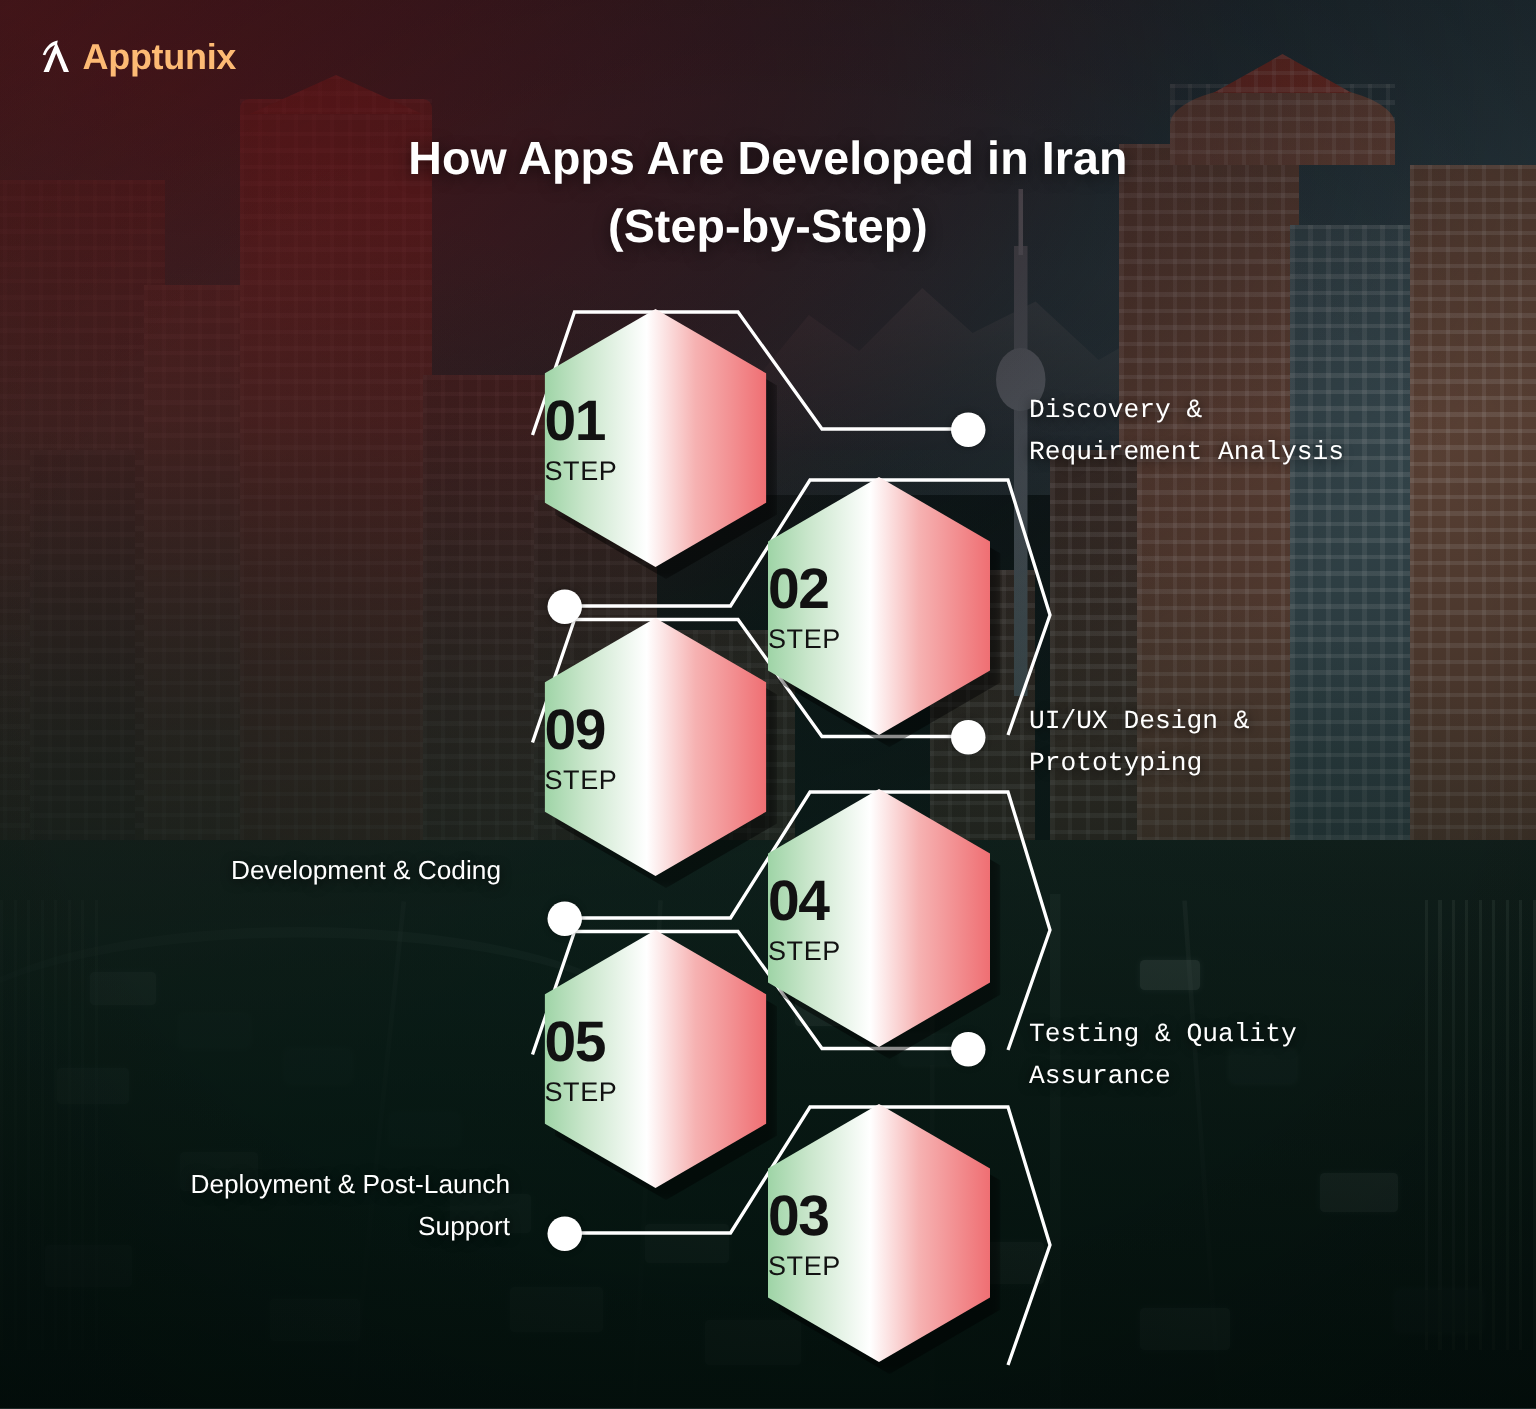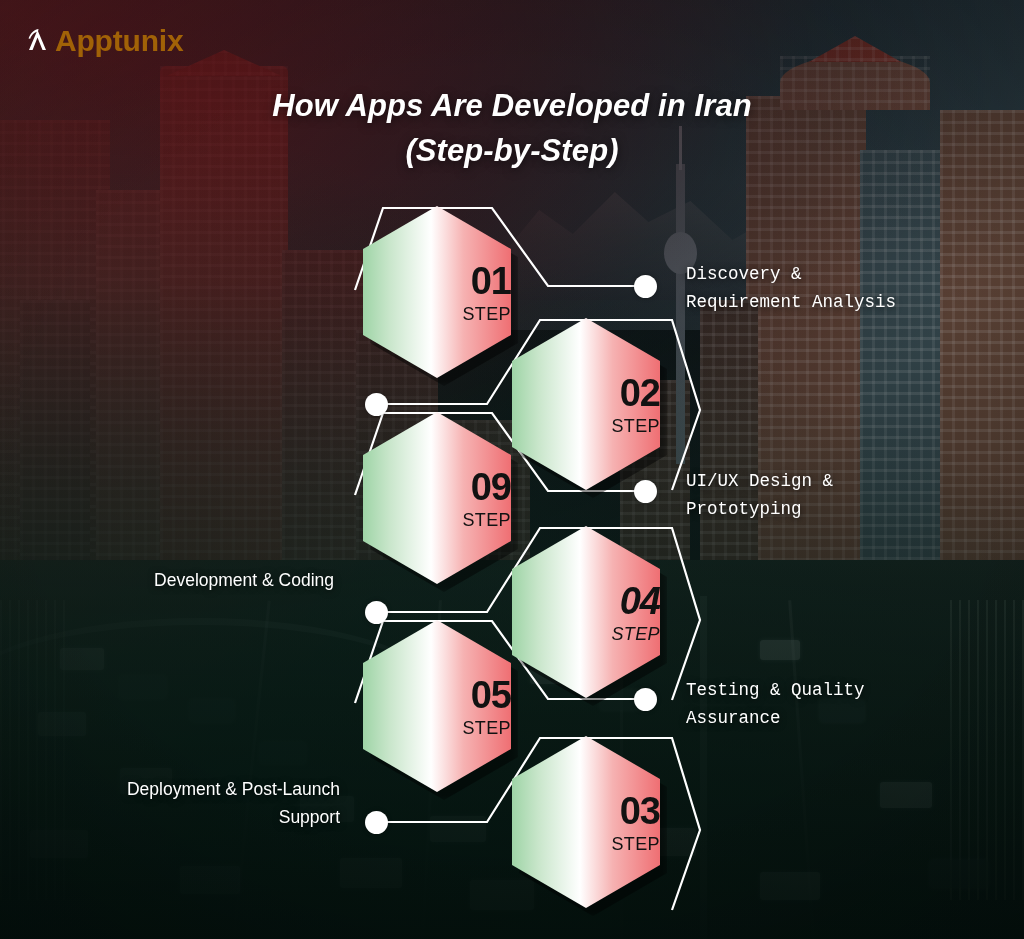--- a/index.html
+++ b/index.html
@@ -41,41 +41,41 @@
   .grade-green{position:absolute;inset:0;
     background:linear-gradient(205deg, rgba(0,0,0,0) 34%, rgba(14,52,40,.40) 58%, rgba(10,48,36,.74) 80%, rgba(8,40,30,.88) 100%);}
   .grade-dark{position:absolute;inset:0;
     background:linear-gradient(180deg, rgba(10,14,18,.30) 0%, rgba(8,14,16,.18) 30%, rgba(4,12,10,.55) 72%, rgba(2,10,8,.80) 100%);}
   .vignette{position:absolute;inset:0;
     background:radial-gradient(110% 95% at 50% 48%, rgba(0,0,0,0) 42%, rgba(0,0,0,.42) 100%);}
 
   
   .logo{position:absolute;left:27px;top:26px;display:flex;align-items:center;gap:6px;}
   .logo-mark{width:22px;height:26px;display:block;}
-  .logo-text{color:#a16207;font-size:30px;font-weight:700;letter-spacing:-.2px;line-height:1;}
+  .logo-text{color:#fdba74;font-size:24px;font-weight:700;letter-spacing:-.2px;line-height:1;}
 
   
   .title{position:absolute;left:0;top:84px;width:1024px;text-align:center;
     color:#fff;font-size:31px;font-weight:700;line-height:1.45;letter-spacing:.1px;
-    text-shadow:0 2px 10px rgba(0,0,0,.55);font-style:italic;}
+    text-shadow:0 2px 10px rgba(0,0,0,.55);}
   .title .l2{display:block;}
 
   
   .diagram{position:absolute;left:0;top:0;width:1024px;height:939px;}
   .connect-svg{position:absolute;left:0;top:0;width:1024px;height:939px;overflow:visible;}
 
   .hexwrap{position:absolute;width:148px;height:172px;}
   .hex{position:absolute;inset:0;
     clip-path:polygon(50% 0%,100% 25%,100% 75%,50% 100%,0% 75%,0% 25%);
     background:linear-gradient(90deg,#9ed4a6 0%,#c9e6cb 18%,#ffffff 46%,#f6b2b2 68%,#ef6f73 100%);}
   .hexshadow{position:absolute;inset:0;transform:translate(7px,8px);
     clip-path:polygon(50% 0%,100% 25%,100% 75%,50% 100%,0% 75%,0% 25%);
     background:rgba(0,0,0,.45);filter:blur(3px);}
   .hexlabel{position:absolute;inset:0;display:flex;flex-direction:column;
-    align-items:flex-end;justify-content:center;color:#121212;}
+    align-items:flex-start;justify-content:center;color:#121212;}
   .hexnum{font-size:38px;font-weight:700;line-height:1;letter-spacing:-1px;}
   .hexstep{font-size:18px;font-weight:400;line-height:1;margin-top:5px;letter-spacing:.4px;}
 
   .dot{position:absolute;width:23px;height:23px;border-radius:50%;background:#fff;
     box-shadow:0 0 4px rgba(0,0,0,.35);}
 
   .cap{position:absolute;color:#fff;font-size:17.5px;line-height:1.6;
     text-shadow:0 1px 7px rgba(0,0,0,.75);width:230px;}
   .cap.r{text-align:left;font-family:Liberation Mono, monospace;}
   .cap.l{text-align:right;}
@@ -207,21 +207,21 @@
       <div class="hexshadow"></div>
       <div class="hex"></div>
       <div class="hexlabel">
         <span class="hexnum">09</span>
         <span class="hexstep">STEP</span>
       </div>
     </div>
     <div class="dot" style="left:634px;top:480px;"></div>
     <div class="cap r" style="left:686px;top:467px;">UI/UX Design &amp; Prototyping</div>
 
-    <div class="hexwrap" style="left:512px;top:526px;font-style:italic;">
+    <div class="hexwrap" style="left:512px;top:526px;">
       <div class="hexshadow"></div>
       <div class="hex"></div>
       <div class="hexlabel">
         <span class="hexnum">04</span>
         <span class="hexstep">STEP</span>
       </div>
     </div>
     <div class="dot" style="left:365px;top:601px;"></div>
     <div class="cap l" style="left:104px;top:566px;">Development &amp; Coding</div>
 

